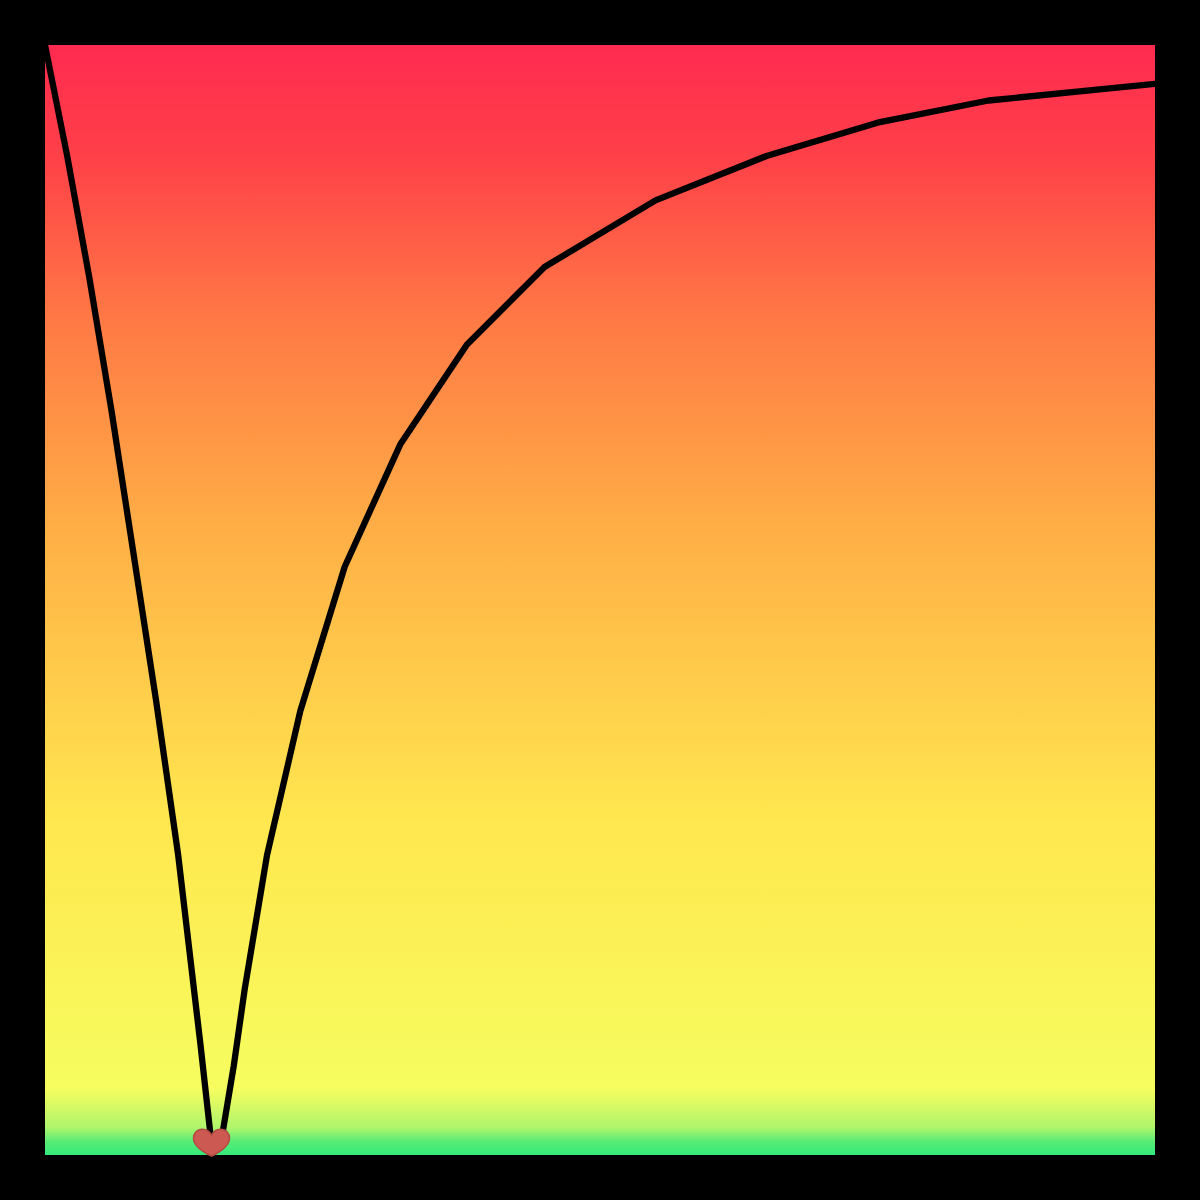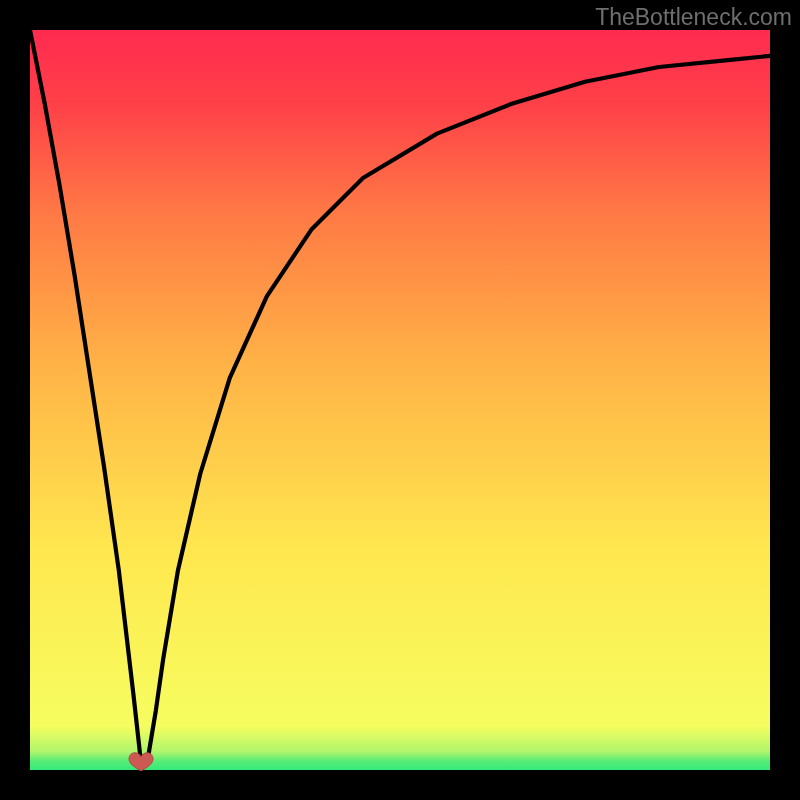--- a/index.html
+++ b/index.html
@@ -57,21 +57,20 @@
     width: 26px;
     height: 22px;
     transform: translate(-50%, -60%);
     pointer-events: none;
   }
 </style>
 </head>
 <body>
 
 <div class="frame">
-  <div class="attribution">TheBottleneck.com</div>
 
   <div class="plot-area">
 
     <svg class="curve" viewBox="0 0 740 740" preserveAspectRatio="none">
       <path fill="none" stroke="#000" stroke-width="4.2" stroke-linejoin="round" stroke-linecap="round" d="M0.0 0.0 L14.8 74.0 L29.6 155.4 L44.4 244.2 L59.2 340.4 L74.0 436.6 L88.8 540.2 L103.6 666.0 L111.0 732.6 L118.4 725.2 L125.8 680.8 L133.2 629.0 L148.0 540.2 L170.2 444.0 L199.8 347.8 L236.8 266.4 L281.2 199.8 L333.0 148.0 L407.0 103.6 L481.0 74.0 L555.0 51.8 L629.0 37.0 L703.0 29.6 L740.0 25.9"></path>
     </svg>
 
     <div class="marker" style="left: 111px; top: 732.6px;">
       <svg viewBox="0 0 26 22" width="26" height="22">
         <path d="M7 3 C3 3 1 6 1 9 C1 14 7 18 13 21 C19 18 25 14 25 9 C25 6 23 3 19 3 C16 3 14 5 13 7 C12 5 10 3 7 3 Z" fill="#cc5a53" stroke="#b44a43" stroke-width="1"></path>

